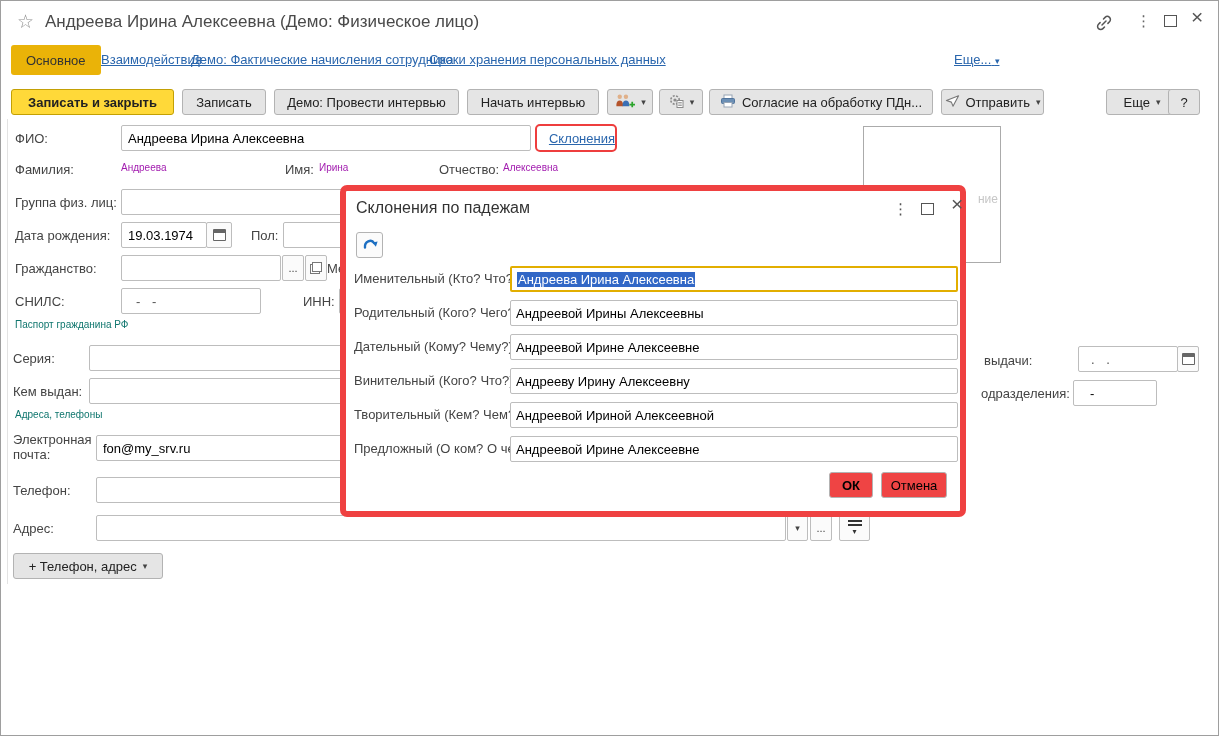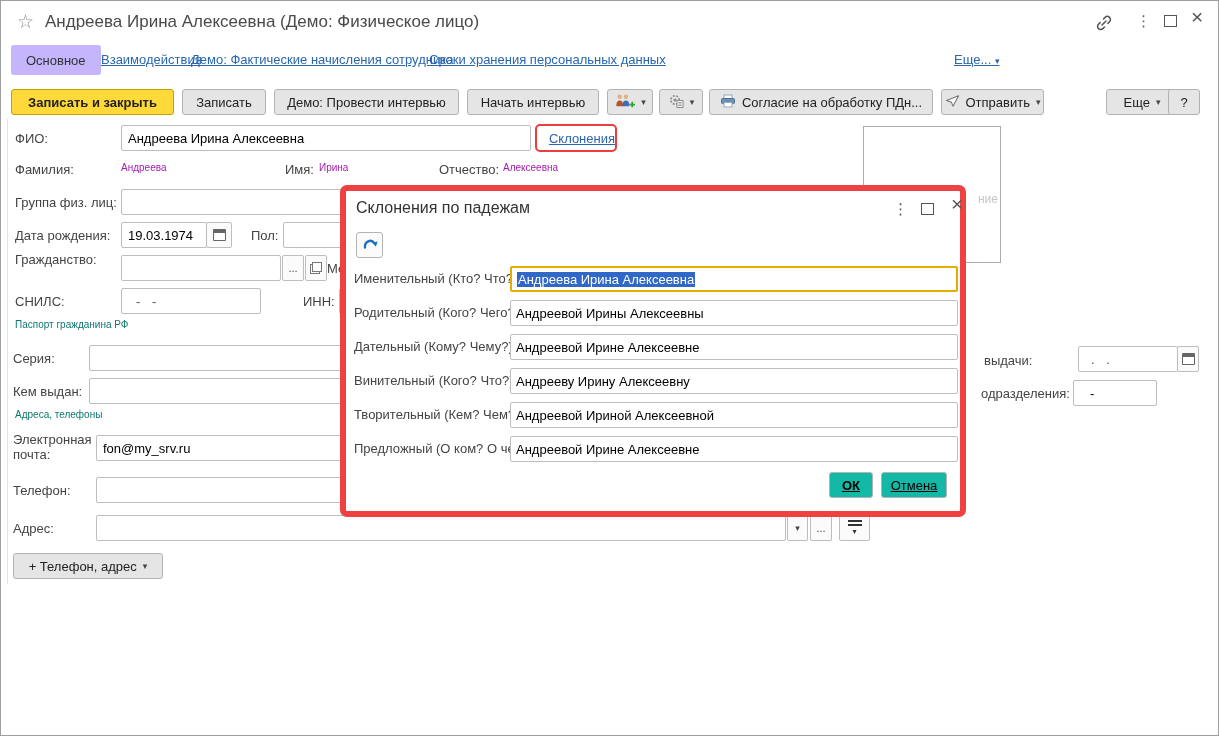--- a/index.html
+++ b/index.html
@@ -10,21 +10,21 @@
   
   .star { position:absolute; left:16px; top:9px; font-size:19px; color:#8f8f8f; }
   .wtitle { position:absolute; left:44px; top:11px; font-size:17px; color:#4a4a4a; }
   .wctl { position:absolute; top:8px; color:#555; cursor:default; }
   .kebab { font-size:15px; letter-spacing:0; color:#666; line-height:24px; }
   .maxbox { width:13px; height:12px; border:1.5px solid #555; }
   .closex { font-size:21px; color:#555; line-height:22px; }
 
   
   .tab-active { position:absolute; left:10px; top:44px; height:30px; padding:0 15px;
-       background:#c4b5fd; border-radius:3px; display:flex; align-items:center;
+       background:#eab308; border-radius:3px; display:flex; align-items:center;
        font-size:13px; color:#333; }
   .tab-link { position:absolute; top:51px; font-size:13px; color:#2a66ad;
        text-decoration:underline; white-space:nowrap; cursor:pointer; }
   .caret { font-size:9px; line-height:1; }
 
   
   .btn { position:absolute; top:88px; height:26px; display:flex; align-items:center;
        justify-content:center; gap:6px; padding:0 10px; background:#e5e5e5;
        border:1px solid #b3b3b3; border-radius:3px; font-size:13px; color:#222;
        white-space:nowrap; cursor:pointer; }
@@ -65,22 +65,22 @@
        background:#fff; border:6px solid #ef4141; border-radius:7px; z-index:10; }
   .m-title { position:absolute; left:10px; top:8px; font-size:16px; color:#333; }
   .m-ctl { position:absolute; top:10px; color:#555; cursor:pointer; }
   .m-lbl { position:absolute; left:8px; font-size:13px; color:#444; white-space:nowrap; }
   .m-inp { position:absolute; left:164px; width:448px; height:26px; border:1px solid #bdbdbd;
        border-radius:2px; font-size:13px; display:flex; align-items:center;
        padding:0 5px; background:#fff; white-space:nowrap; overflow:hidden; }
   .m-inp.focused { border:2px solid #e2ae00; }
   .sel { background:#3167c6; color:#fff; padding:0 1px; }
   .m-btn { position:absolute; height:26px; display:flex; align-items:center;
-       justify-content:center; background:#14b8a6; border:1px solid #b3b3b3;
-       border-radius:3px; font-size:13px; cursor:pointer;text-decoration:underline; }
+       justify-content:center; background:#ef4444; border:1px solid #b3b3b3;
+       border-radius:3px; font-size:13px; cursor:pointer; }
   .tool-sq { position:absolute; left:10px; top:41px; width:27px; height:26px;
        background:#fbfbfb; border:1px solid #b3b3b3; border-radius:3px;
        display:flex; align-items:center; justify-content:center; cursor:pointer; }
 </style>
 </head>
 <body>
 
 <div class="window">
 
   <span class="star">☆</span>
@@ -169,21 +169,21 @@
   <div class="inp" style="left:120px; top:188px; width:330px;"></div>
 
   <div class="lbl" style="left:14px; top:227px;">Дата рождения:</div>
   <div class="inp" style="left:120px; top:221px; width:86px;">19.03.1974</div>
   <div class="mini" style="left:205px; top:221px; width:26px;">
       <span class="cal"></span>
     </div>
   <div class="lbl" style="left:250px; top:227px;">Пол:</div>
   <div class="inp" style="left:282px; top:221px; width:120px;"></div>
 
-  <div class="lbl" style="left:14px; top:251px;text-align:center;">Гражданство:</div>
+  <div class="lbl" style="left:14px; top:260px;text-align:center;">Гражданство:</div>
   <div class="inp" style="left:120px; top:254px; width:160px;"></div>
   <div class="mini" style="left:281px; top:254px;">...</div>
   <div class="mini" style="left:304px; top:254px;">
       <span class="open-ic"></span>
     </div>
   <div class="lbl" style="left:326px; top:260px;">Ме</div>
 
   <div class="lbl" style="left:14px; top:293px;">СНИЛС:</div>
   <div class="inp" style="left:120px; top:287px; width:140px; padding-left:14px;">
       <span class="mask">-  -</span>

